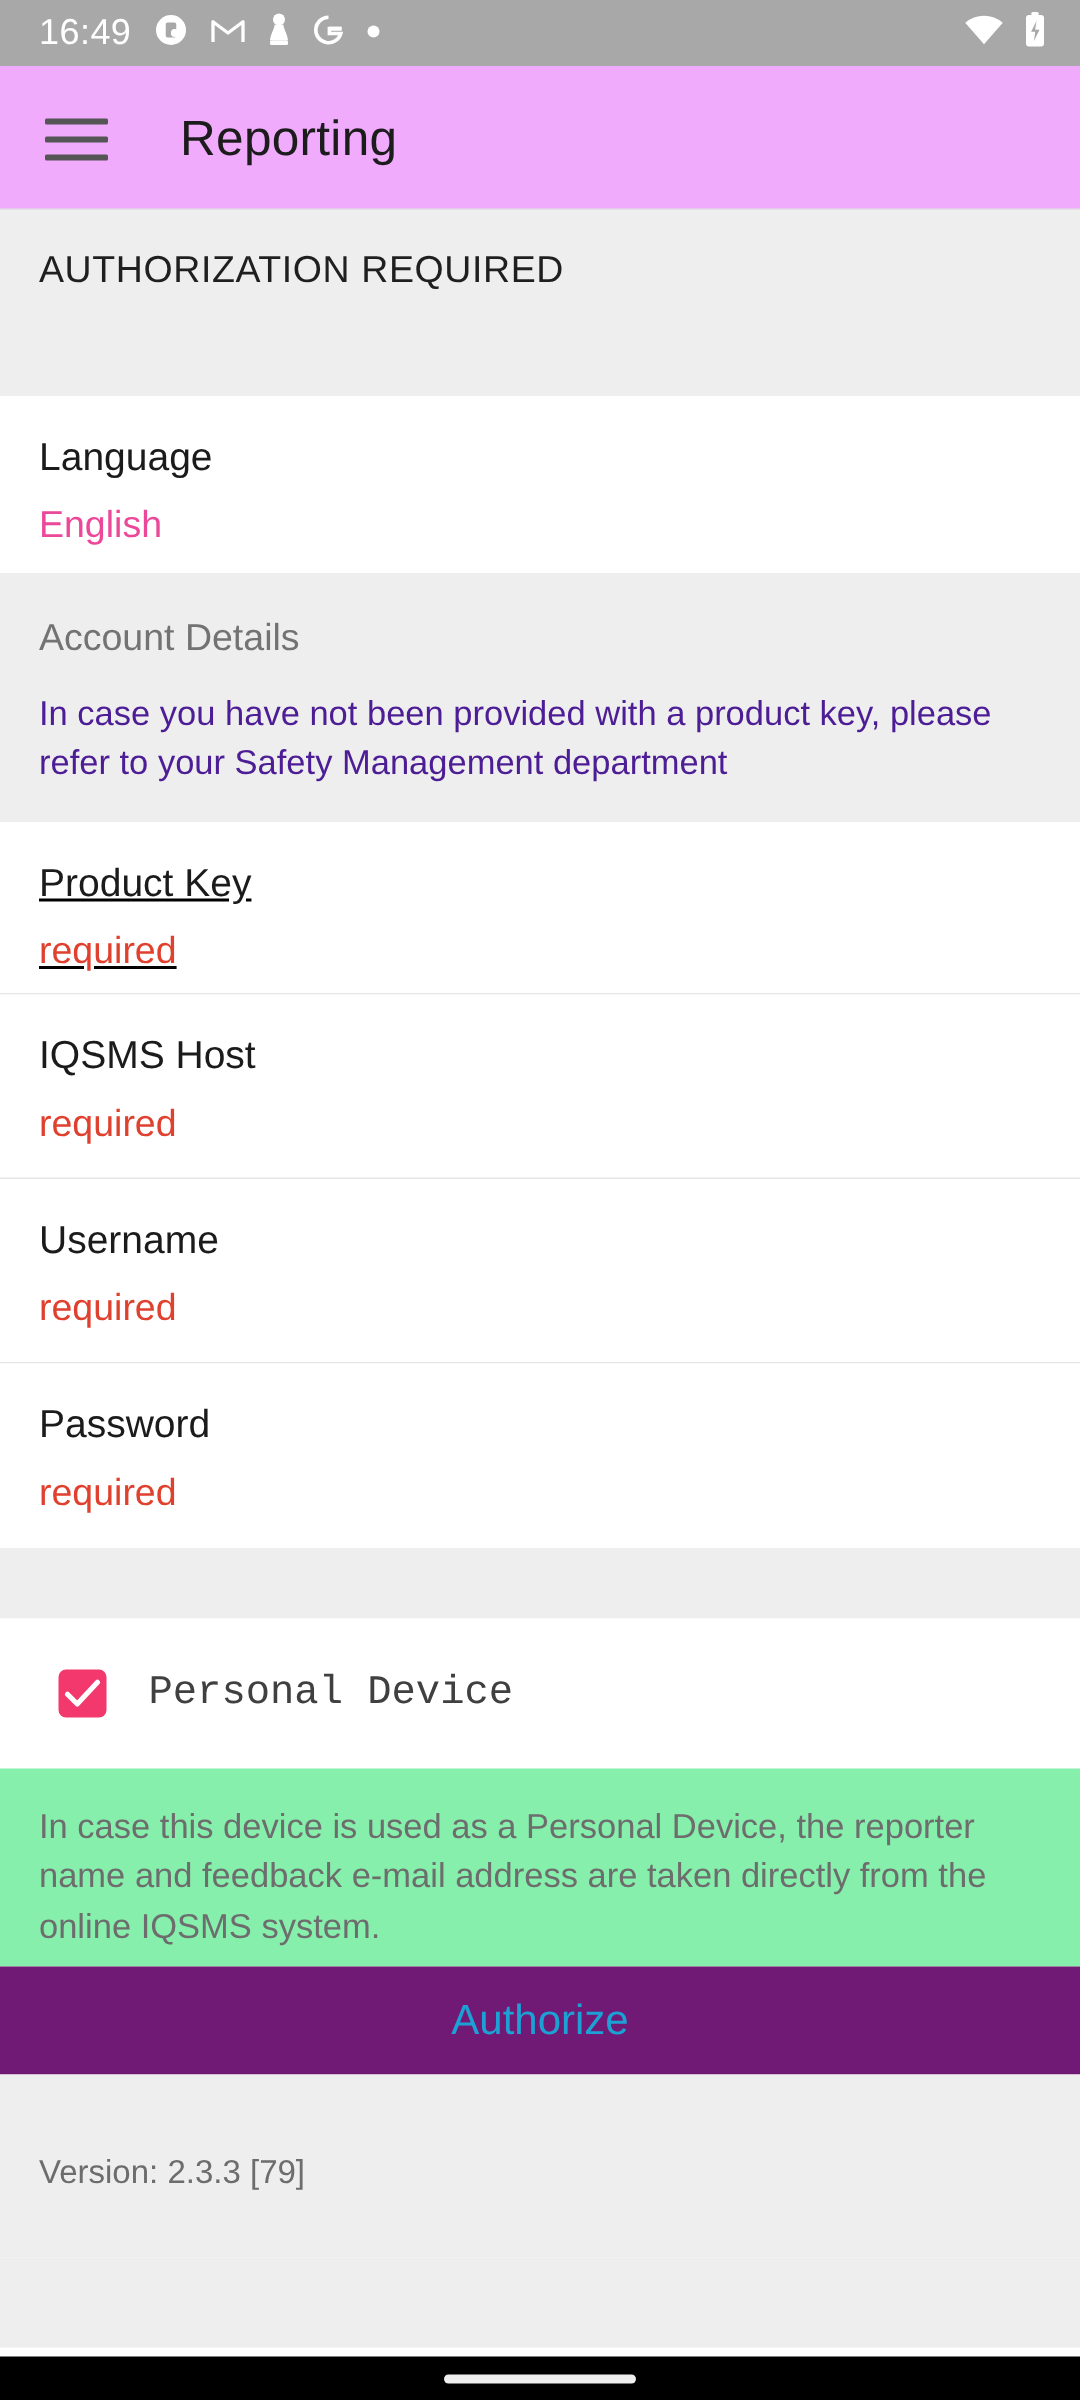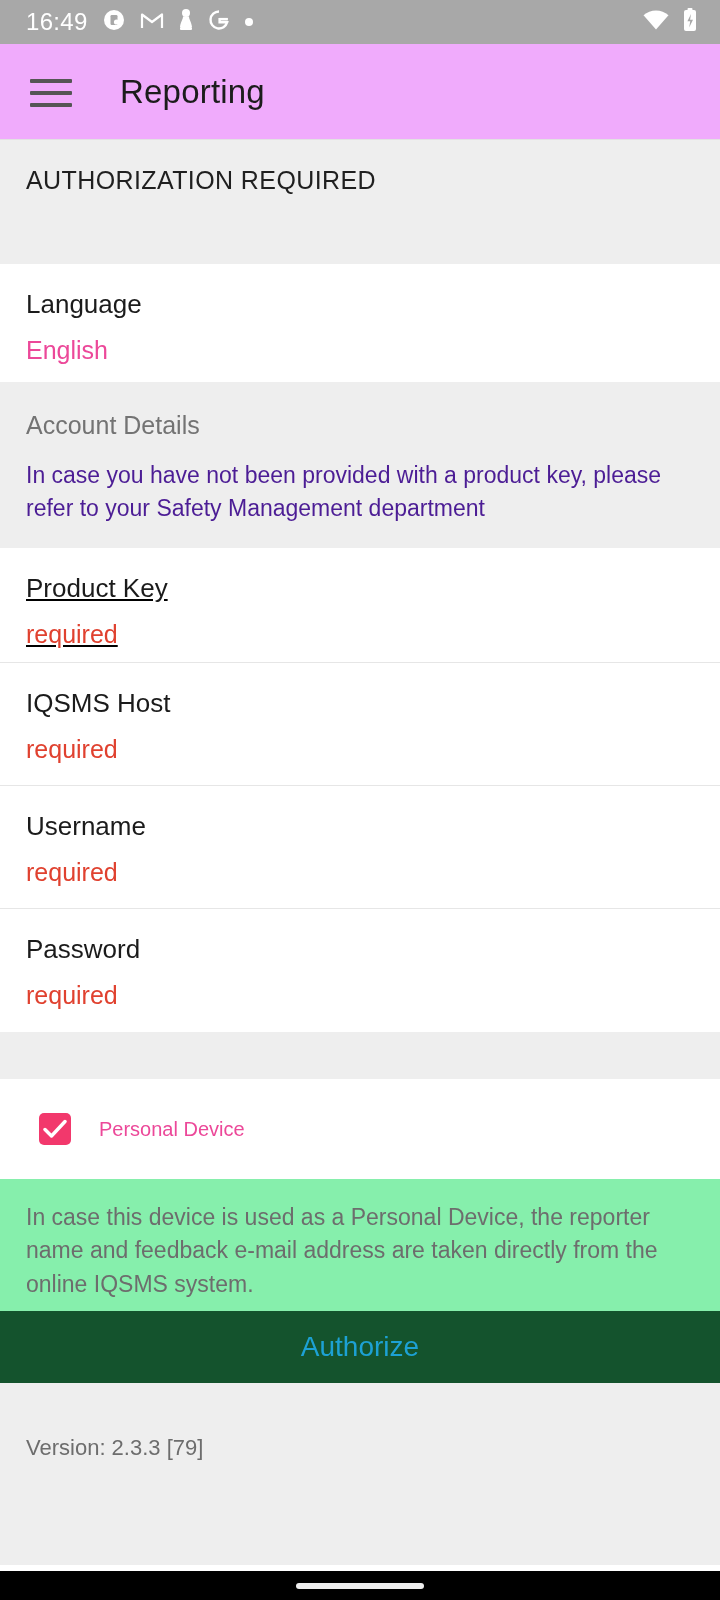--- a/index.html
+++ b/index.html
@@ -160,38 +160,39 @@
     flex: none;
     cursor: pointer;
   }
   .checkbox svg {
     position: absolute;
     left: 4px;
     top: 5px;
   }
   .check-label {
     margin-left: 28px;
-    font-size: 20px;
-    color: #ec4899;
+    font-size: 27px;
+    color: #404040;
+    font-family: Liberation Mono, monospace;
   }
 
   .note-block {
     background: #86efac;
     box-sizing: border-box;
     padding: 22px 26px 26px 26px;
   }
   .note-text {
     font-size: 23px;
     color: #6d6d6d;
     line-height: 1.45;
   }
 
   
   .authorize-row {
-    background: #14532d;
+    background: #701a75;
     height: 72px;
     display: flex;
     align-items: center;
     justify-content: center;
     cursor: pointer;
   }
   .authorize-label {
     font-size: 28px;
     color: #1da1d4;
   }

